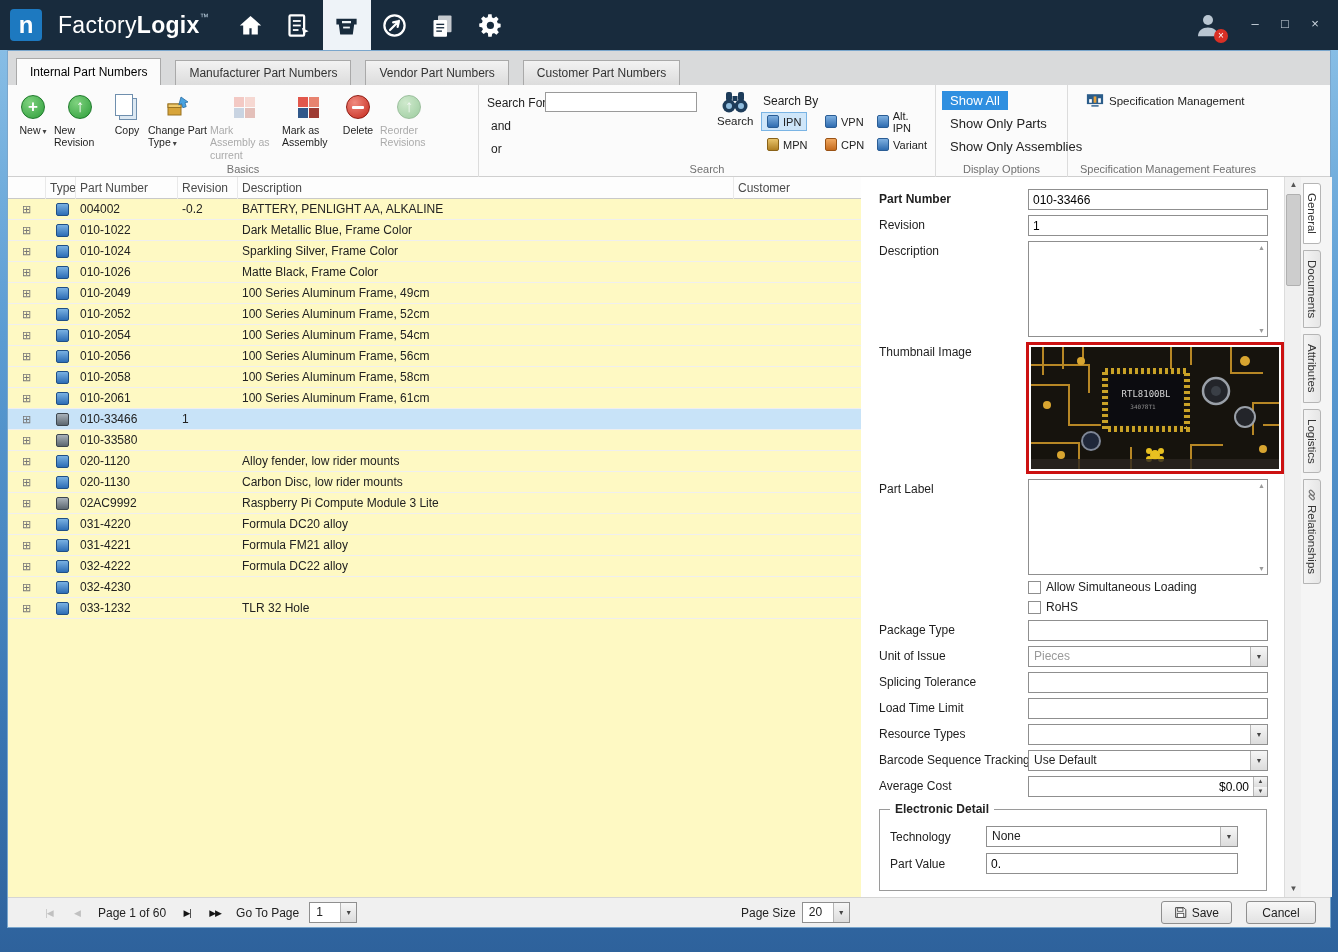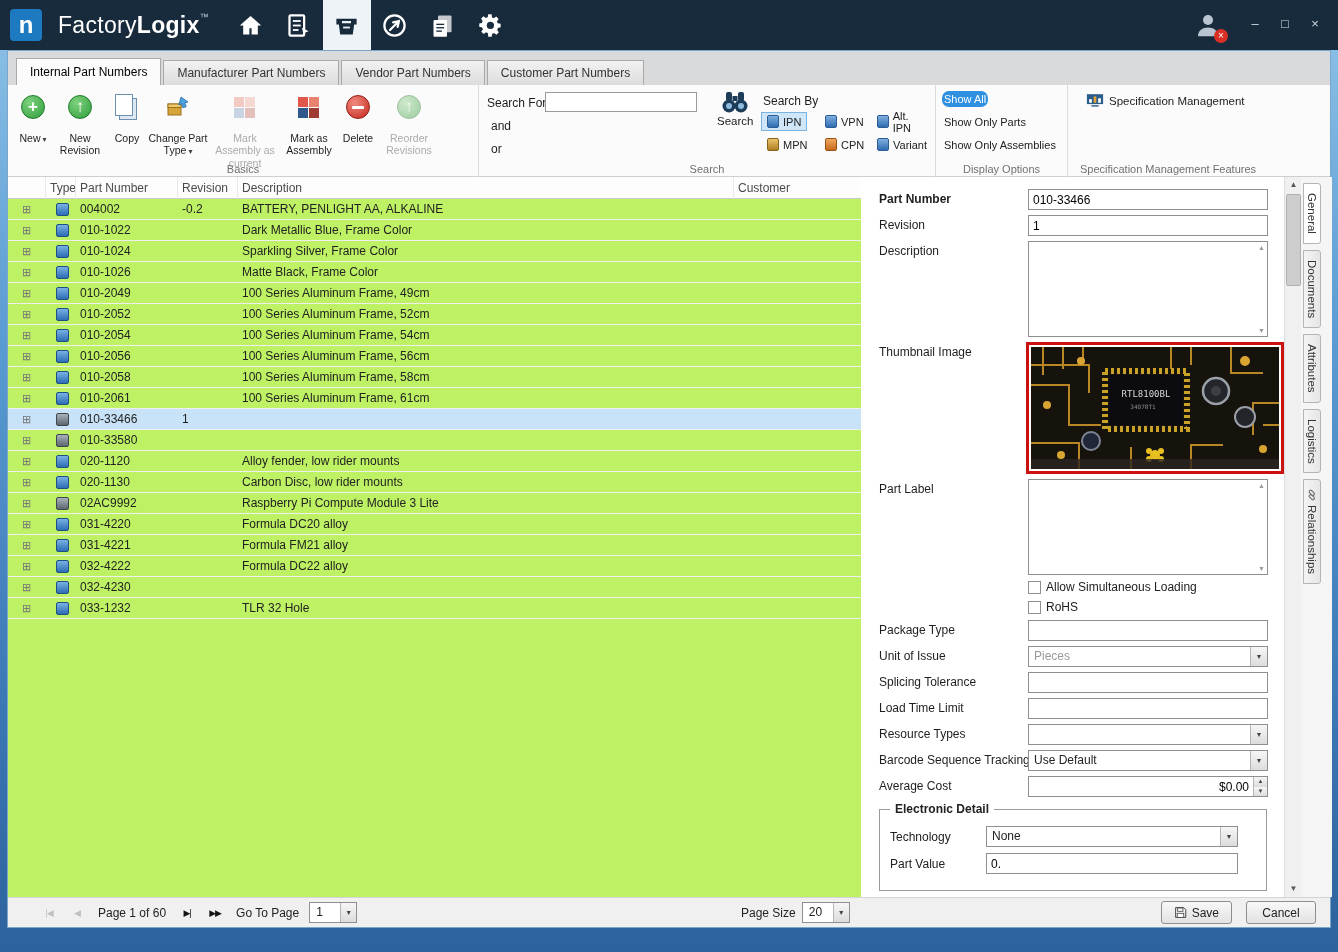--- a/index.html
+++ b/index.html
@@ -25,31 +25,31 @@
   .userbtn svg { width:30px; height:30px; }
   .userbadge { position:absolute; right:0; bottom:2px; width:14px; height:14px; background:#d93025; border-radius:50%; color:#fff; font-size:10px; line-height:14px; text-align:center; }
   .winctl { display:flex; align-items:flex-start; margin-right:10px; gap:4px; }
   .winbtn { width:26px; height:22px; color:#cfd9e2; text-align:center; line-height:20px; font-size:13px; cursor:pointer; }
 
   
   .client { position:absolute; top:50px; left:7px; right:7px; bottom:24px; background:#f0f0f0; border:1px solid #7aa6cc; }
 
   
   .tabstrip { height:34px; background:#d9dadb; display:flex; align-items:flex-end; padding-left:8px; }
-  .mtab { height:25px; line-height:24px; padding:0 13px; font-size:12px; background:linear-gradient(180deg,#f2f2f2,#dcdcdc); border:1px solid #a9a9a9; border-bottom:none; margin-right:2px; color:#333; cursor:pointer; }
+  .mtab { height:25px; line-height:24px; padding:0 13px; font-size:12px; background:linear-gradient(180deg,#f2f2f2,#dcdcdc); border:1px solid #a9a9a9; border-bottom:none; margin-right:14px; color:#333; cursor:pointer; }
   .mtab.active { background:#fbfbfb; color:#000; position:relative; z-index:2; height:27px; line-height:26px; }
 
   
   .ribbon { position:relative; height:92px; background:#fbfbfb; border-bottom:1px solid #cfcfcf; }
   .rgrp { position:absolute; top:0; height:92px; border-right:1px solid #dcdcdc; }
   .rgrp-label { position:absolute; bottom:2px; left:0; right:0; text-align:center; font-size:11px; color:#707070; white-space:nowrap; }
   .g-basics { left:0; width:471px; display:flex; align-items:flex-start; padding:4px 2px 0 6px; gap:2px; }
   .rbtn { display:flex; flex-direction:column; align-items:center; padding-top:3px; cursor:pointer; }
   .rbtn .ric { height:30px; display:flex; align-items:center; justify-content:center; }
-  .rbtn .rlbl { font-size:10.5px; line-height:1.18; text-align:center; color:#1e1e1e; margin-top:10px; }
+  .rbtn .rlbl { font-size:10.5px; line-height:1.18; text-align:left; color:#1e1e1e; margin-top:2px; }
   .rbtn.disabled .rlbl { color:#ababab; }
   .rbtn.disabled { cursor:default; }
   .caret { font-size:8px; color:#444; margin-left:2px; }
   .ic-circle { width:24px; height:24px; border-radius:50%; color:#fff; font-size:17px; font-weight:bold; display:flex; align-items:center; justify-content:center; }
   .ic-green { background:radial-gradient(circle at 35% 30%, #7fd27f, #2e9e3a); border:1px solid #1f7a2c; }
   .ic-green-dim { background:radial-gradient(circle at 35% 30%, #cfe9cd, #9ccc9e); border:1px solid #9bbf9d; color:#f2f7f2; }
   .ic-red { background:radial-gradient(circle at 35% 30%, #f08a7e, #c5281c); border:1px solid #8f1d14; }
   .ic-copy { width:18px; height:22px; background:#fff; border:1px solid #6f8fae; box-shadow:4px 4px 0 -1px #dce8f2, 4px 4px 0 0 #6f8fae; margin:0 6px 4px 0; }
   .ic-grid { width:10px; height:10px; margin:2px 14px 12px 2px; }
   .ic-grid.color { background:#e2574c; box-shadow:11px 0 0 #e8836f, 0 11px 0 #31588a, 11px 11px 0 #9e3b33; }
@@ -61,29 +61,29 @@
   .slabel { font-size:12px; color:#1e1e1e; }
   .sinput { width:152px; height:20px; border:1px solid #9a9a9a; background:#fff; font-size:12px; padding:0 4px; font-family:"Liberation Sans",sans-serif; }
   .chip { display:flex; align-items:center; gap:4px; height:19px; padding:0 5px; font-size:11px; cursor:pointer; border:1px solid transparent; }
   .chip.sel { background:#cfe6f9; border-color:#7ab4e4; }
   .mini-ic { width:12px; height:13px; border-radius:2px; border:1px solid #2a5d95; background:linear-gradient(180deg,#7fb0e0,#2f6cb0); }
   .mini-ic.gold { background:linear-gradient(180deg,#e8c36a,#b07f22); border-color:#8a6218; }
   .mini-ic.orange { background:linear-gradient(180deg,#f0a860,#c56a1c); border-color:#9a5214; }
   .srchbtn { display:flex; flex-direction:column; align-items:center; cursor:pointer; }
 
   .g-display { left:928px; width:132px; }
-  .dopt { position:absolute; left:6px; font-size:11px; padding:2px 2px; white-space:nowrap; cursor:pointer;border-radius:7px; }
+  .dopt { position:absolute; left:6px; font-size:13px; padding:2px 8px; white-space:nowrap; cursor:pointer; }
   .dopt.sel { background:#2f8fe0; color:#fff; }
 
   .g-spec { left:1060px; width:200px; border-right:none; }
   .specitem { position:absolute; left:18px; top:8px; display:flex; align-items:center; gap:5px; font-size:11.5px; cursor:pointer; white-space:nowrap; }
 
   
   .main { position:absolute; top:126px; left:0; right:0; bottom:30px; }
-  .gridpane { position:absolute; left:0; top:0; bottom:0; width:920px; background:#bef264; border-right:1px solid #c5c5c5; overflow:hidden; }
+  .gridpane { position:absolute; left:0; top:0; bottom:0; width:920px; background:#fef9c3; border-right:1px solid #c5c5c5; overflow:hidden; }
   .thead, .trow { display:grid; grid-template-columns:38px 30px 102px 60px 496px 1fr; align-items:center; }
   .thead { height:22px; border-bottom:1px solid #c9c9c9; color:#4a4a4a; background:#fdfdfd; }
   .thead > div { padding-left:4px; border-right:1px solid #e9e9e9; height:22px; line-height:22px; overflow:hidden; }
   .trow { height:21px; border-bottom:1px solid #efefef; cursor:pointer; }
   .trow > div { padding-left:4px; height:21px; line-height:21px; overflow:hidden; white-space:nowrap; }
   .trow.selected { background:#c8e3f8; }
   .expicon { font-size:11px; color:#777; margin-left:10px; cursor:pointer; }
   .picon { width:13px; height:13px; display:inline-block; vertical-align:middle; margin-left:6px; border-radius:2px; }
   .picon.part { background:linear-gradient(180deg,#79b1e2,#2d6db5); border:1px solid #1f4f87; }
   .picon.assembly { background:linear-gradient(180deg,#a9b2ba,#5c6770); border:1px solid #3e474f; }

